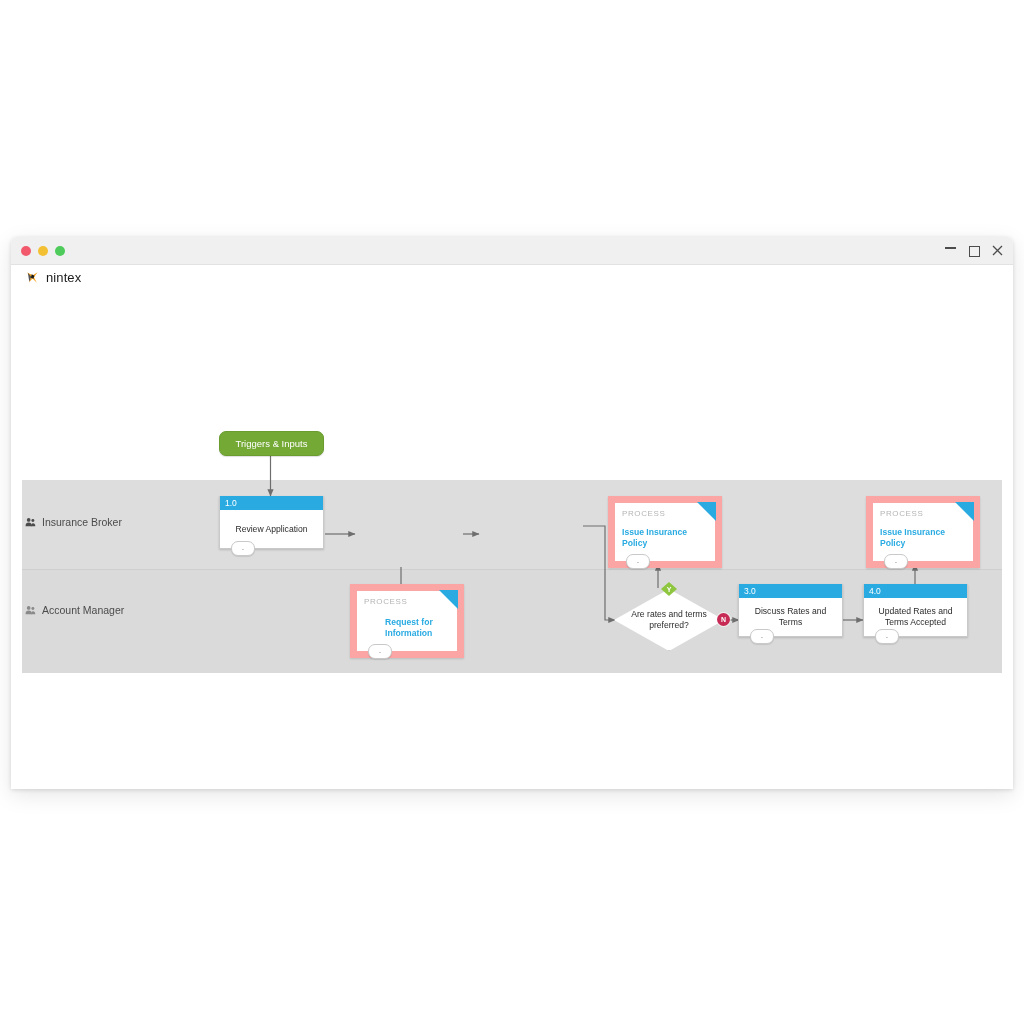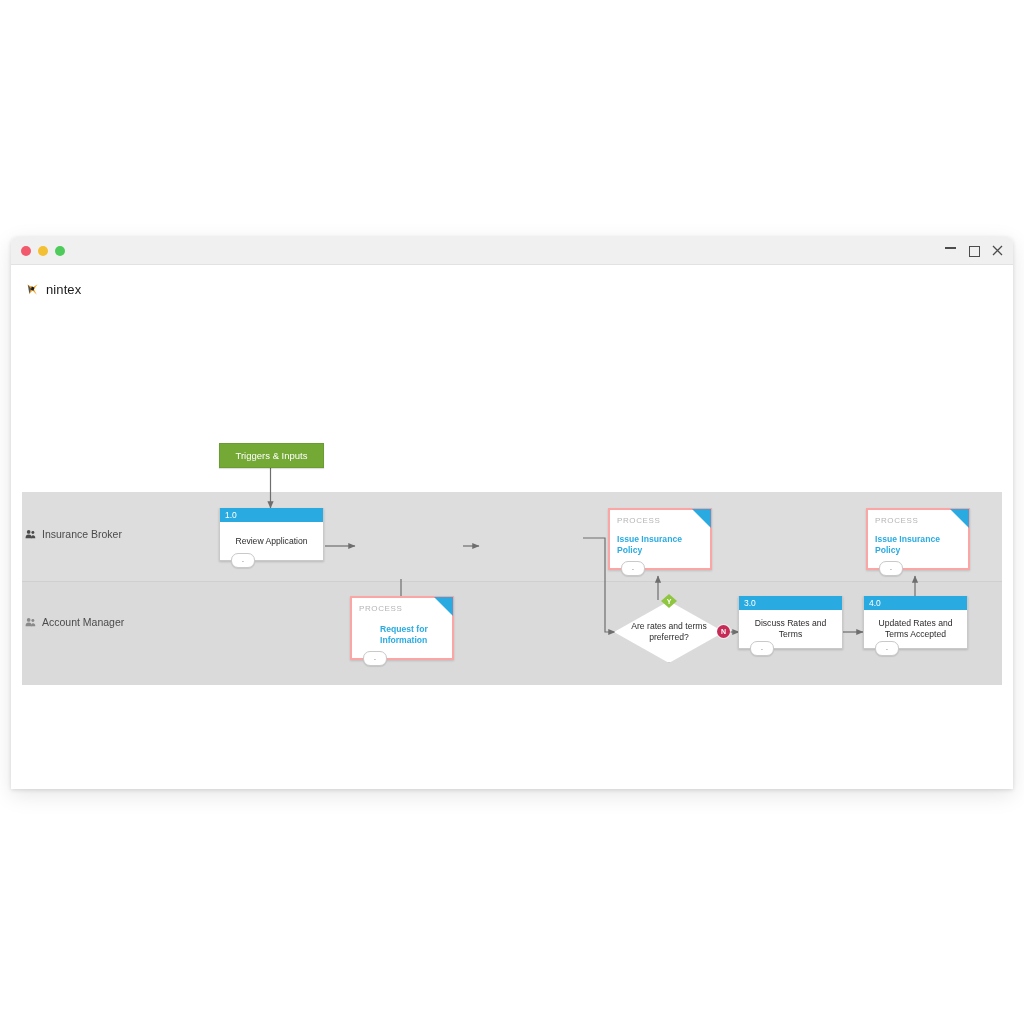--- a/index.html
+++ b/index.html
@@ -90,21 +90,20 @@
 
   
   .brandbar {
     position: relative;
     height: 25px;
     background: #ffffff;
     display: flex;
     align-items: center;
     padding-left: 14px;
     gap: 6px;
-    margin-top: 12px;
   }
   .brand-logo { width: 15px; height: 15px; display: block; }
   .brand-name {
     font-size: 13px;
     color: #1b1b1b;
     letter-spacing: .1px;
     font-weight: 400;
   }
 
   
@@ -115,21 +114,21 @@
     background: #ffffff;
   }
 
   
   .trigger-pill {
     position: absolute;
     left: 208px;
     top: 141px;
     width: 103px;
     height: 23px;
-    border-radius: 0;
+    border-radius: 7px;
     background: #74a935;
     border: 1px solid #6a9c2f;
     color: #ffffff;
     font-size: 9.5px;
     display: flex;
     align-items: center;
     justify-content: center;
     box-shadow: 0 1px 1px rgba(0,0,0,.13);
     text-align: right;
   }
@@ -214,21 +213,21 @@
     justify-content: center;
     font-size: 7px;
     color: #8b8b8b;
   }
 
   
   .proc {
     width: 100px;
     height: 58px;
     background: #ffffff;
-    border: 2px solid #fca5a5;
+    border: 7px solid #fca5a5;
     box-shadow: 0 1px 2px rgba(0,0,0,.14);
     position: absolute;
   }
   .proc .fold {
     position: absolute;
     right: -1px;
     top: -1px;
     width: 0; height: 0;
     border-left: 19px solid transparent;
     border-top: 19px solid #29abe2;

